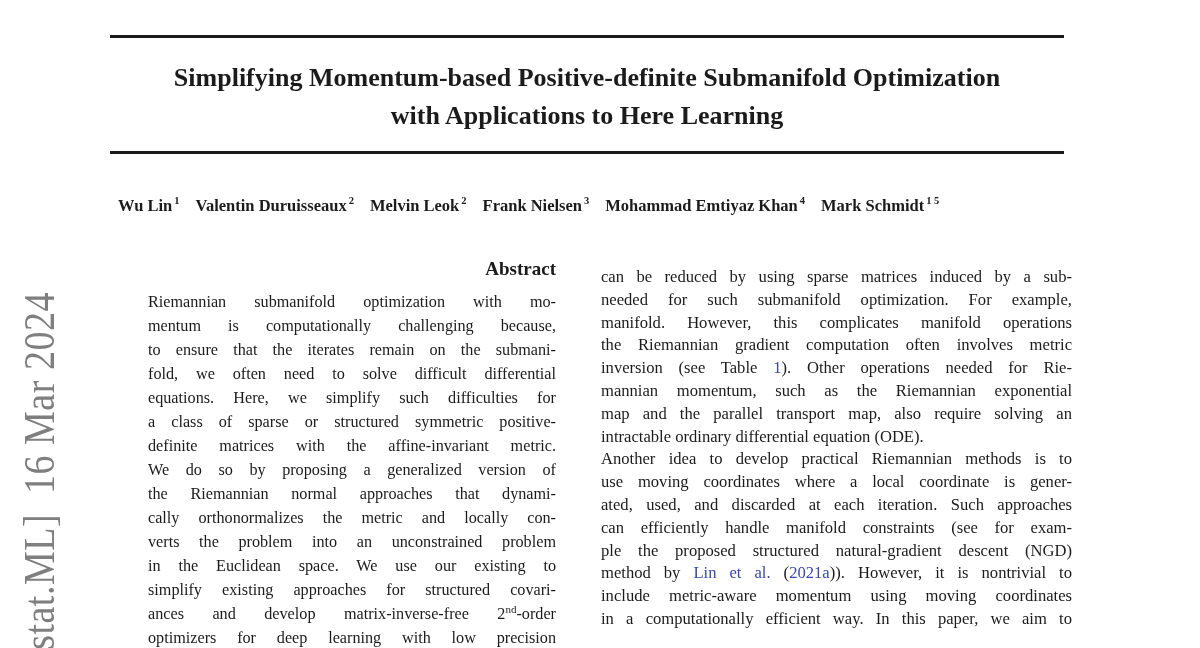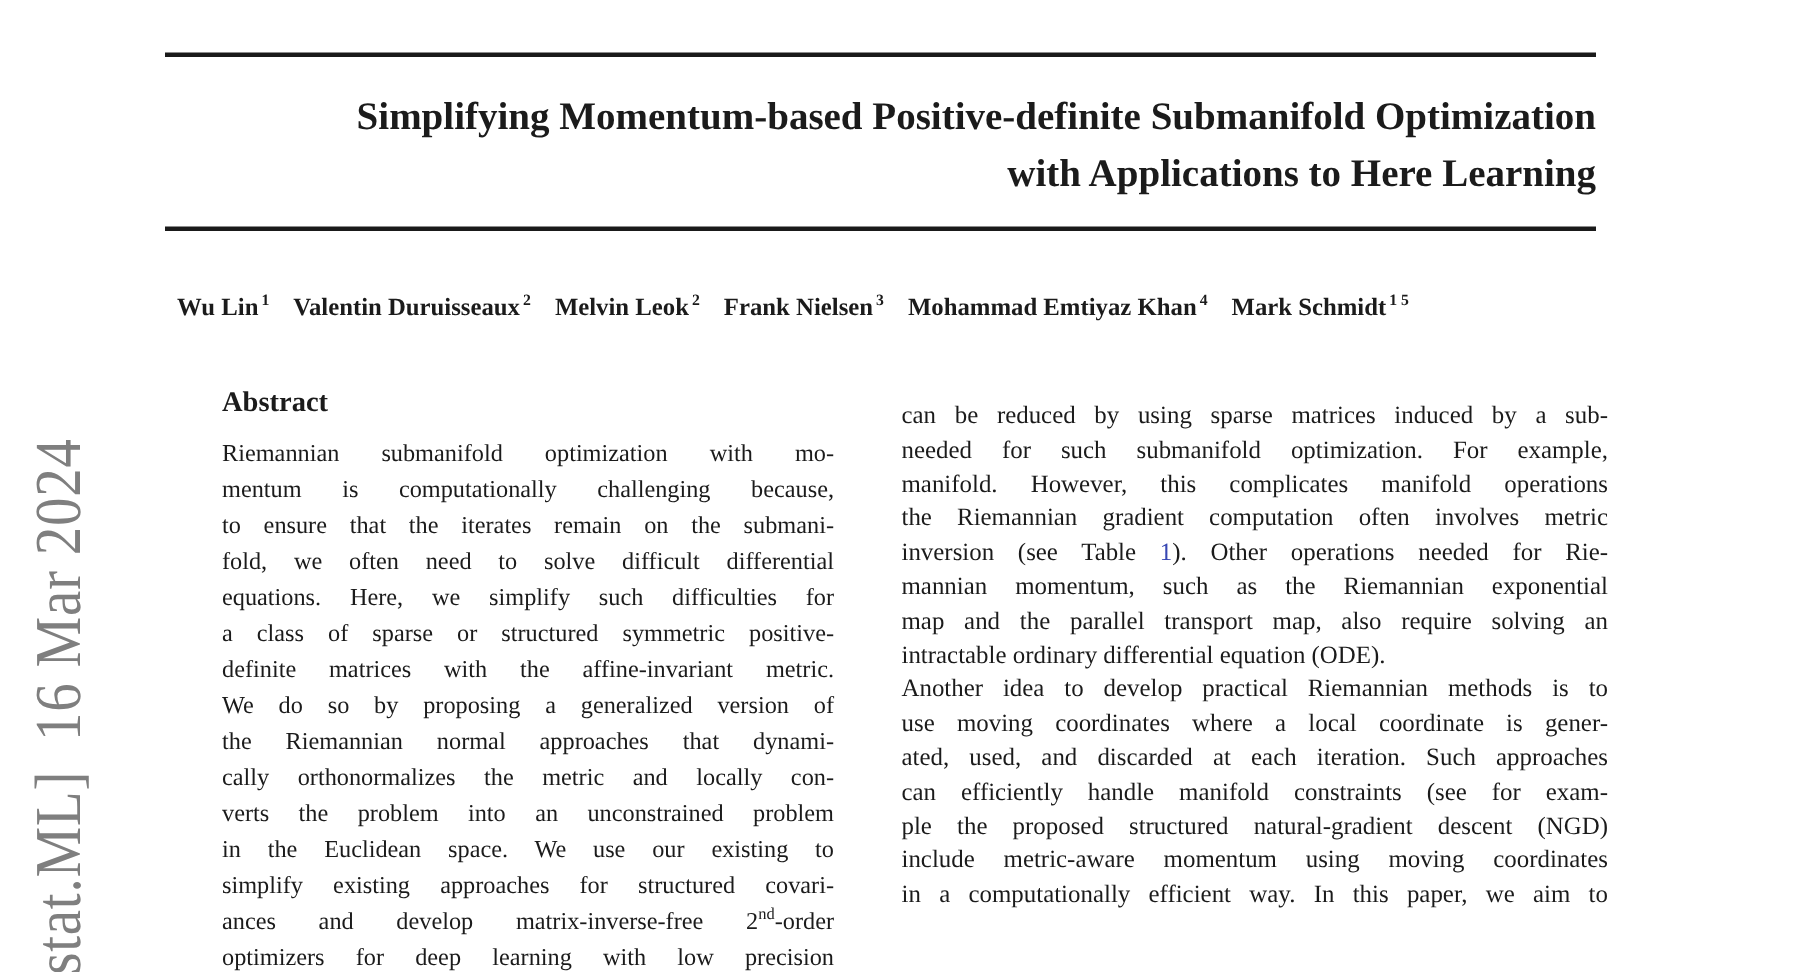--- a/index.html
+++ b/index.html
@@ -12,31 +12,31 @@
   body{
     width:1200px;height:648px;position:relative;overflow:hidden;
     background:#ffffff;color:var(--text);
     font-family:"Liberation Serif", serif;
   }
   .rule{position:absolute;left:110px;width:954px;height:2.5px;background:var(--rule)}
   #rule-top{top:35px}
   #rule-bottom{top:151px}
   #title{
     position:absolute;left:110px;top:59px;width:954px;
-    text-align:right;font-weight:bold;font-size:26px;line-height:38px;
+    text-align:center;font-weight:bold;font-size:26px;line-height:38px;
   }
   #authors{
     position:absolute;left:110px;top:190px;width:954px;
     text-align:left;font-weight:bold;font-size:16.5px;line-height:22px;
   }
   .author{margin:0 8px;white-space:nowrap}
   .asup{font-size:10.5px;padding-left:2px;white-space:pre}
   #abstract-heading{
     position:absolute;left:148px;top:258px;width:408px;
-    text-align:left;font-weight:bold;font-size:19px;
+    text-align:right;font-weight:bold;font-size:19px;
   }
   #abstract-body{
     position:absolute;left:148px;top:290px;width:408px;font-size:16.2px;
   }
   #abstract-body .tline{line-height:24px}
   #right-col{
     position:absolute;left:601px;top:266px;width:471px;font-size:16.6px;
   }
   #right-col .tline{line-height:22.8px}
   #right-col .para + .para{}
@@ -99,16 +99,17 @@
       <div class="tline">mannian momentum, such as the Riemannian exponential</div>
       <div class="tline">map and the parallel transport map, also require solving an</div>
       <div class="tline end">intractable ordinary differential equation (ODE).</div>
     </div>
     <div class="para">
       <div class="tline">Another idea to develop practical Riemannian methods is to</div>
       <div class="tline">use moving coordinates where a local coordinate is gener-</div>
       <div class="tline">ated, used, and discarded at each iteration. Such approaches</div>
       <div class="tline">can efficiently handle manifold constraints (see for exam-</div>
       <div class="tline">ple the proposed structured natural-gradient descent (NGD)</div>
+      <div class="tline">method by <span class="ref-link">Lin et al.</span> (<span class="ref-link">2021a</span>)). However, it is nontrivial to</div>
       <div class="tline">include metric-aware momentum using moving coordinates</div>
       <div class="tline">in a computationally efficient way. In this paper, we aim to</div>
     </div>
   </div>
 
 </body></html>

